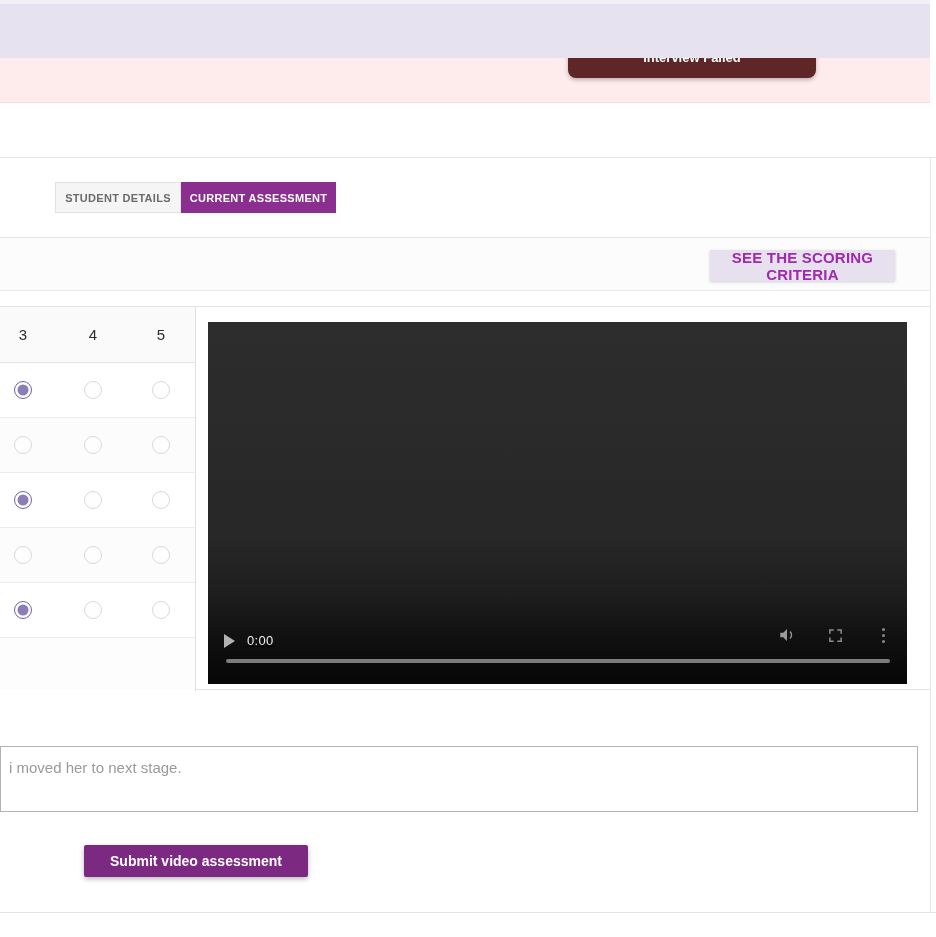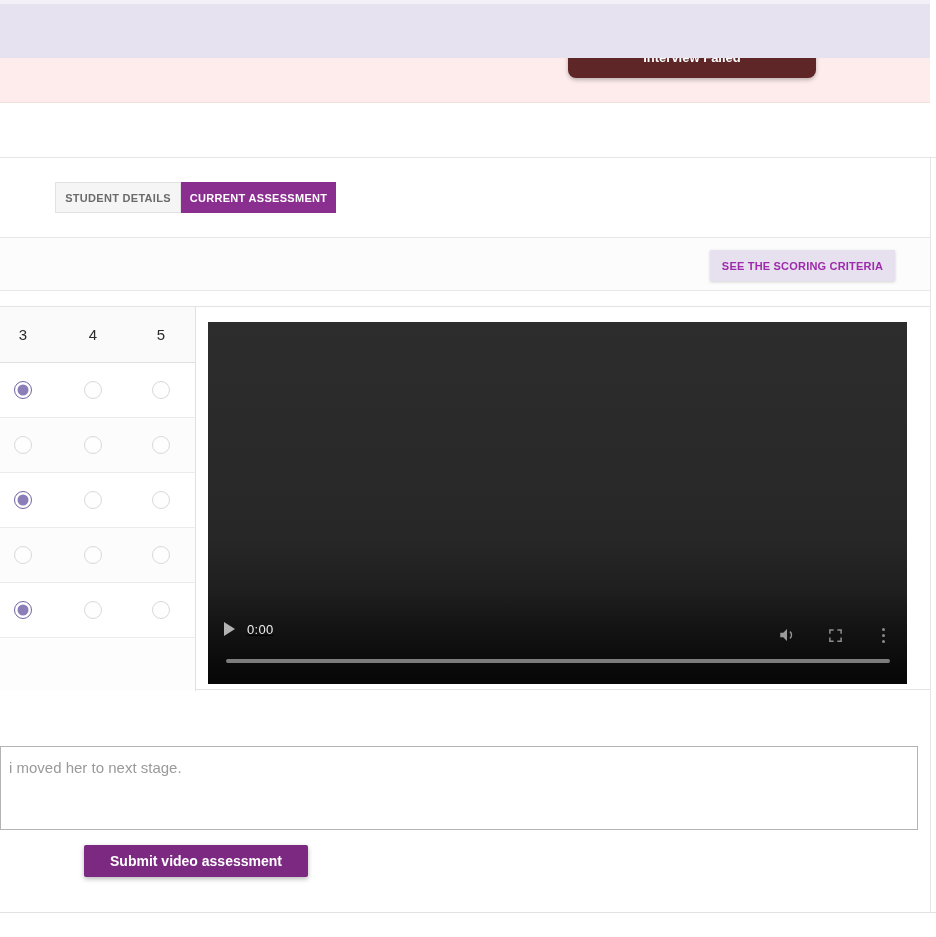--- a/index.html
+++ b/index.html
@@ -21,21 +21,21 @@
   
   .tab { position:absolute; top:182px; height:31px; display:flex; align-items:center; justify-content:center;
     font-size:11px; font-weight:bold; letter-spacing:.3px; cursor:pointer; }
   .tab-inactive { left:55px; width:126px; background:#f5f5f5; border:1px solid #e2e2e2; color:#6b6b6b; }
   .tab-active { left:181px; width:155px; background:#8a2e90; color:#fff; }
 
   
   .toolbar { position:absolute; left:0; top:237px; width:930px; height:54px; background:#fcfcfc;
     border-top:1px solid #e6e6e6; border-bottom:1px solid #e8e8e8; }
   .btn-criteria { position:absolute; left:710px; top:12px; width:185px; height:31px; background:#e6e0ef; border:none;
-    color:#9e2bab; font-size:11px; font-weight:bold; letter-spacing:.2px; box-shadow:0 1px 3px rgba(0,0,0,.18);
+    color:#9e2bab; font-size:15px; font-weight:bold; letter-spacing:.2px; box-shadow:0 1px 3px rgba(0,0,0,.18);
     display:flex; align-items:center; justify-content:center; cursor:pointer; font-family:"Liberation Sans", sans-serif; }
 
   
   .assess-section { position:absolute; left:0; top:306px; width:930px; height:384px; border-top:1px solid #e3e3e3; border-bottom:1px solid #e3e3e3; background:#fff; }
   .rt { position:absolute; left:0; top:0; width:196px; height:384px; border-right:1px solid #e0e0e0; }
   .rt-header { position:relative; height:56px; background:#fafafa; border-bottom:1px solid #e0e0e0; }
   .rt-header .col-label { position:absolute; top:0; height:100%; width:20px; display:flex; align-items:center; justify-content:center;
     font-size:15px; font-weight:500; color:#2b2b2b; }
   .rt-header .col-label:nth-child(1){ left:13px; }
   .rt-header .col-label:nth-child(2){ left:83px; }
@@ -50,31 +50,31 @@
   .radio.sel { border:1.5px solid #7263a3; background:#fff; }
   .radio.sel::after { content:""; position:absolute; left:50%; top:50%; transform:translate(-50%,-50%);
     width:11px; height:11px; border-radius:50%; background:#8b7db8; }
   .rt-empty { position:relative; height:52px; background:#fdfdfd; }
 
   
   .video { position:absolute; left:208px; top:15px; width:699px; height:362px;
     background:linear-gradient(180deg,#2d2d2d 0%,#272727 60%,#141414 92%,#0d0d0d 100%); cursor:pointer; }
   .video-grad { position:absolute; left:0; bottom:0; width:100%; height:90px;
     background:linear-gradient(180deg, rgba(0,0,0,0) 0%, rgba(0,0,0,.55) 100%); }
-  .vc-left { position:absolute; left:16px; top:300px; height:26px; display:flex; align-items:flex-start; gap:12px;text-decoration:underline; }
+  .vc-left { position:absolute; left:16px; top:300px; height:26px; display:flex; align-items:flex-end; gap:12px;text-decoration:underline; }
   .play-tri { width:0; height:0; border-left:11px solid #b2b2b2; border-top:7px solid transparent; border-bottom:7px solid transparent; cursor:pointer; }
   .vc-time { color:#ededed; font-size:13px; letter-spacing:.3px; }
   .vc-right { position:absolute; right:12px; top:300px; height:26px; display:flex; align-items:center; gap:24px; }
   .vc-icon { width:24px; height:24px; display:flex; align-items:center; justify-content:center; cursor:pointer; }
   .dots { display:flex; flex-direction:column; gap:3px; }
   .dots span { width:3px; height:3px; border-radius:50%; background:#8a8a8a; display:block; }
   .progress { position:absolute; left:18px; top:337px; width:664px; height:4px; background:#7c7c7c; border-radius:2px; cursor:pointer; }
 
   
-  .comment-box { position:absolute; left:0; top:746px; width:918px; height:84px; border:1px solid #b3b3b3; background:#fff;
+  .comment-box { position:absolute; left:0; top:746px; width:918px; height:66px; border:1px solid #b3b3b3; background:#fff;
     resize:none; font-family:"Liberation Sans", sans-serif; font-size:15px; color:#9a9a9a; padding:12px 8px; outline:none; }
   .btn-submit { position:absolute; left:84px; top:845px; width:224px; height:32px; background:#7c2982; color:#fff; border:none;
     font-family:"Liberation Sans", sans-serif; font-size:14px; font-weight:bold; border-radius:2px;
     box-shadow:0 2px 5px rgba(0,0,0,.28); cursor:pointer; }
 </style>
 </head>
 <body>
 
 <div class="page">
 

